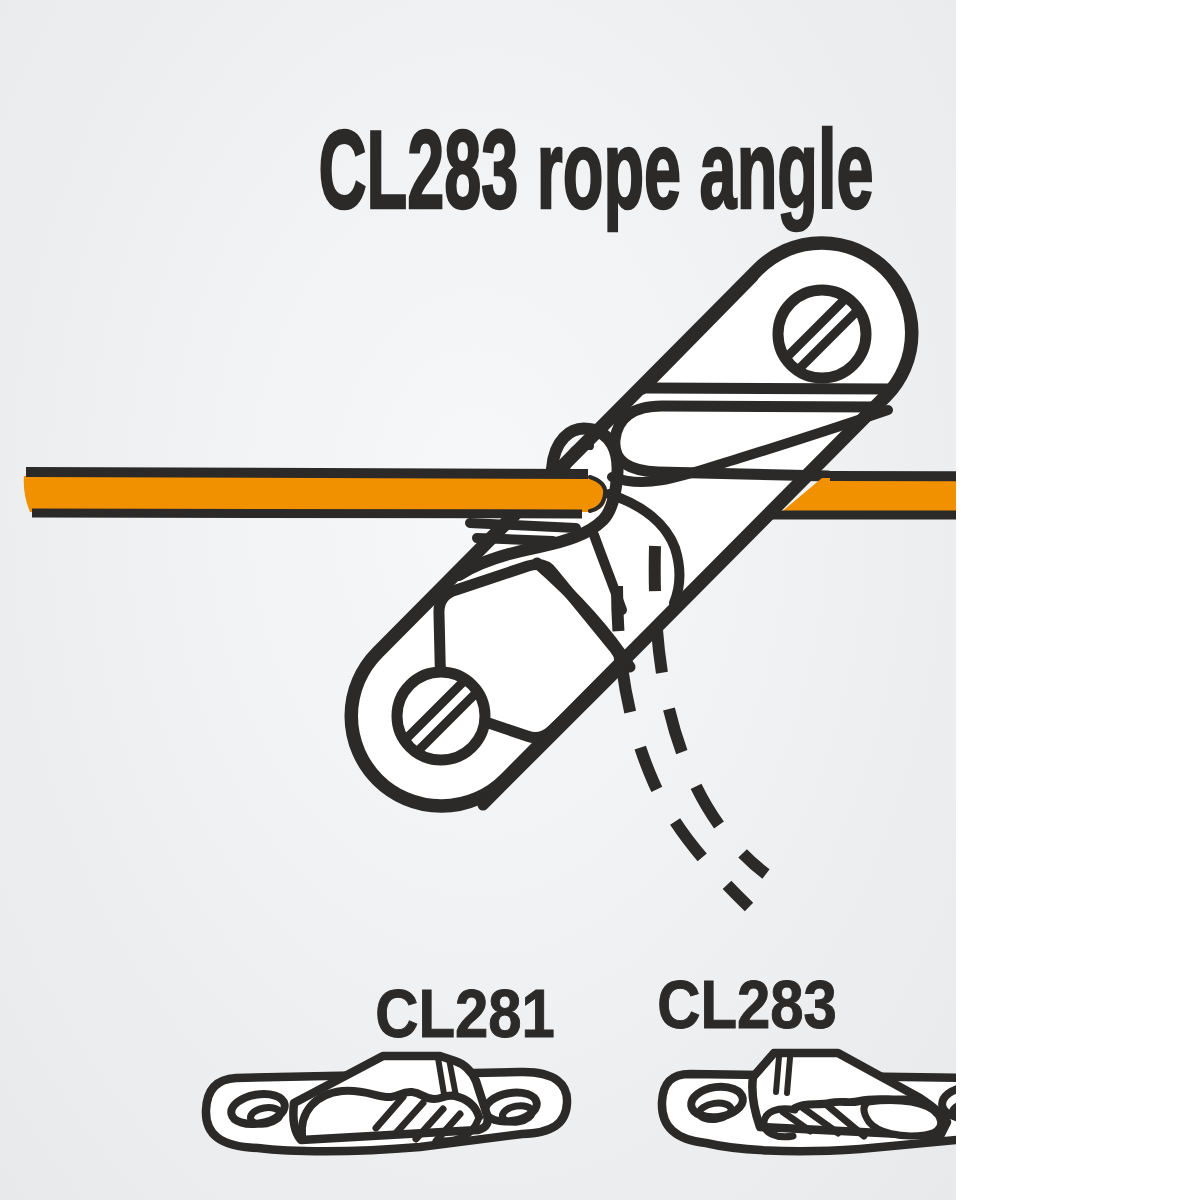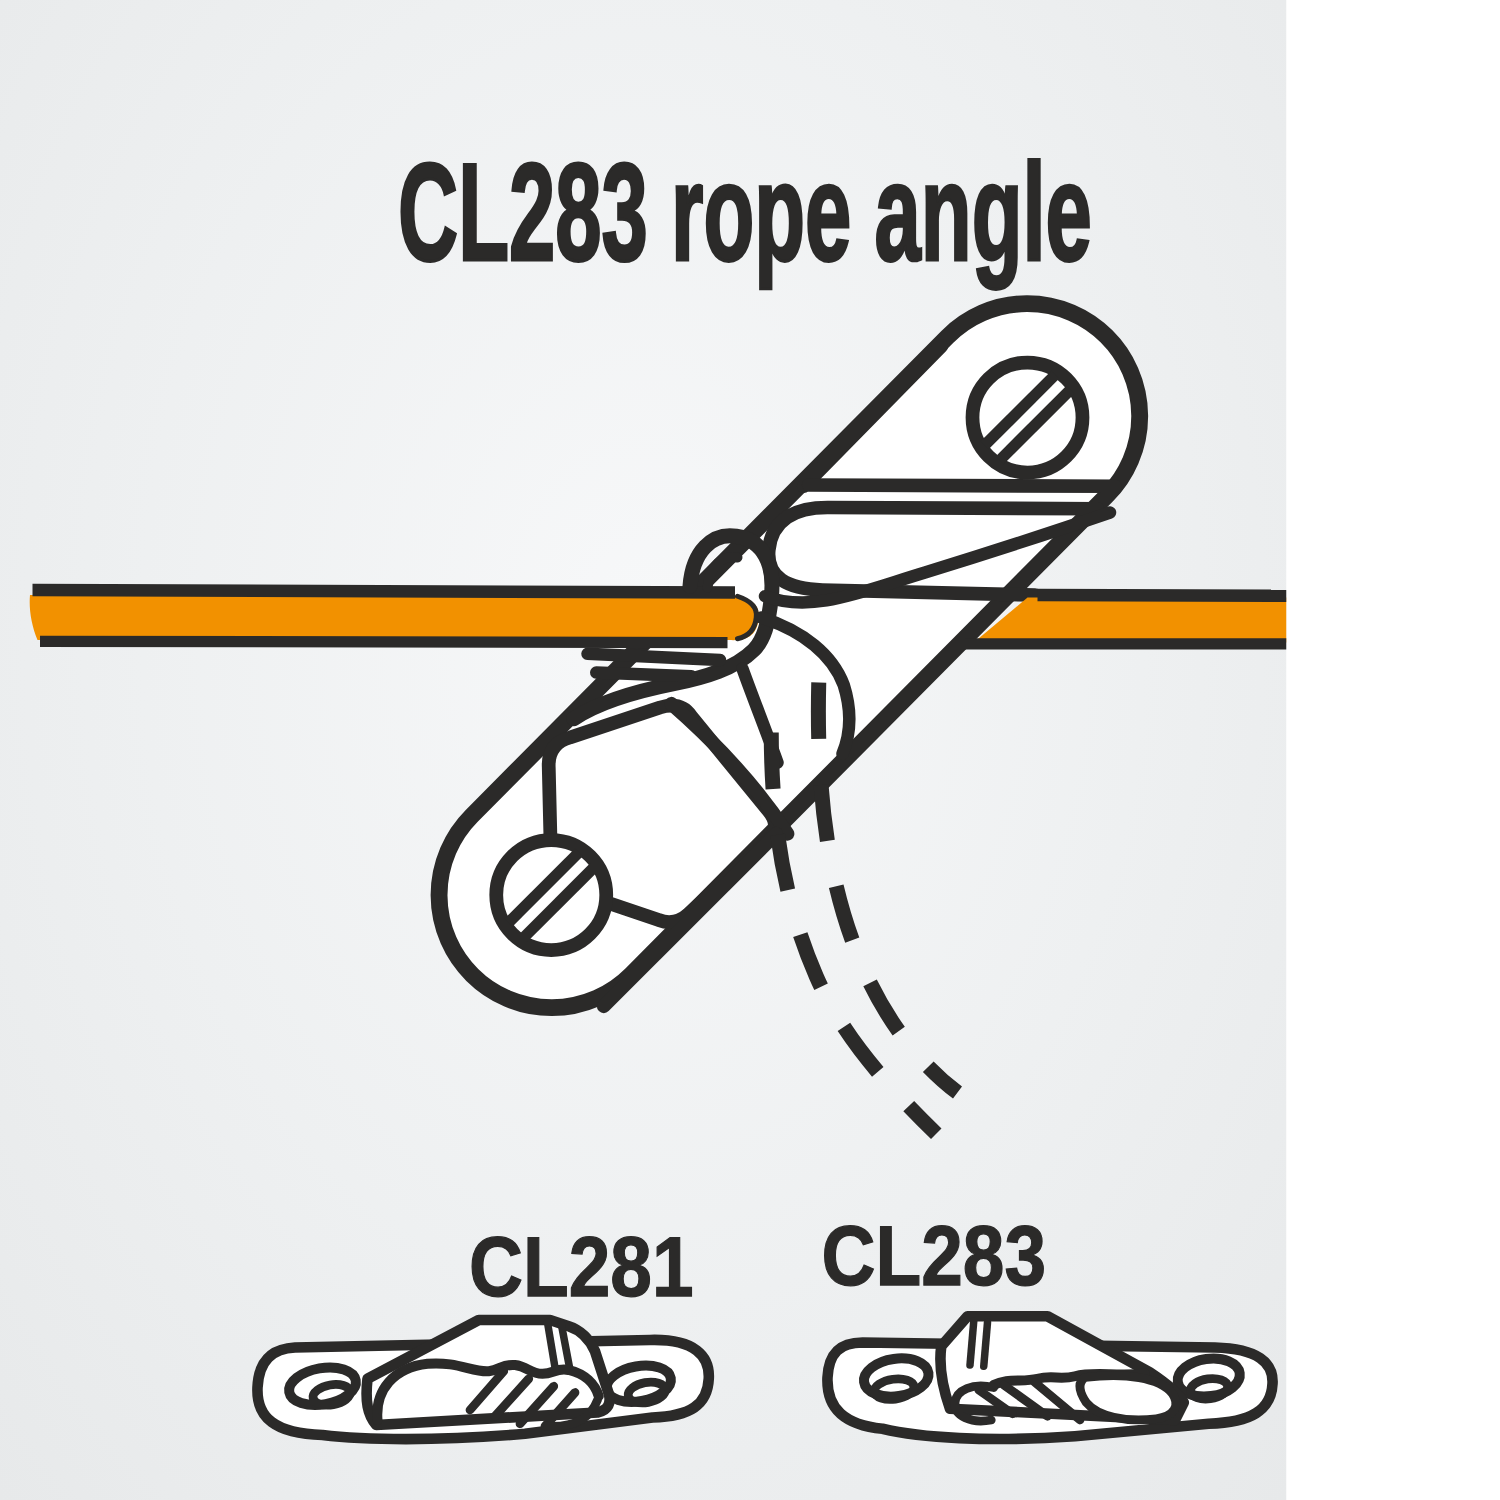--- a/index.html
+++ b/index.html
@@ -2,21 +2,21 @@
 <html style="--ink: #2b2a29; --rope: #f29100; --screw: #d6d8da; --body: #ffffff; --bg-center: #f7f8f9; --bg-mid: #eef0f1; --bg-edge: #e7e9ea;"><head>
 <meta charset="utf-8">
 <style>
   :root{
     --ink:#2b2a29; --rope:#f29100; --screw:#d6d8da; --body:#ffffff;
     --bg-center:#f7f8f9; --bg-mid:#eef0f1; --bg-edge:#e7e9ea;
   }
   html,body{margin:0;padding:0;}
   body{font-family:"Liberation Sans", sans-serif;}
   .canvas{
-    width:1029px;height:1200px;overflow:hidden;position:relative;
+    width:956px;height:1200px;overflow:hidden;position:relative;
     background:radial-gradient(ellipse at 50% 42%, var(--bg-center) 0%, var(--bg-mid) 55%, var(--bg-edge) 100%);
   }
   svg{display:block;}
   .s{stroke:var(--ink);fill:none;stroke-linecap:round;stroke-linejoin:round;}
   .sb{stroke:var(--ink);fill:var(--body);stroke-linejoin:round;}
   .flat{stroke-linecap:butt;}
   .dash{stroke:var(--ink);fill:none;stroke-linecap:butt;stroke-dasharray:45 37;}
   .txt{fill:var(--ink);stroke:var(--ink);font-weight:700;}
 </style>
 </head>

